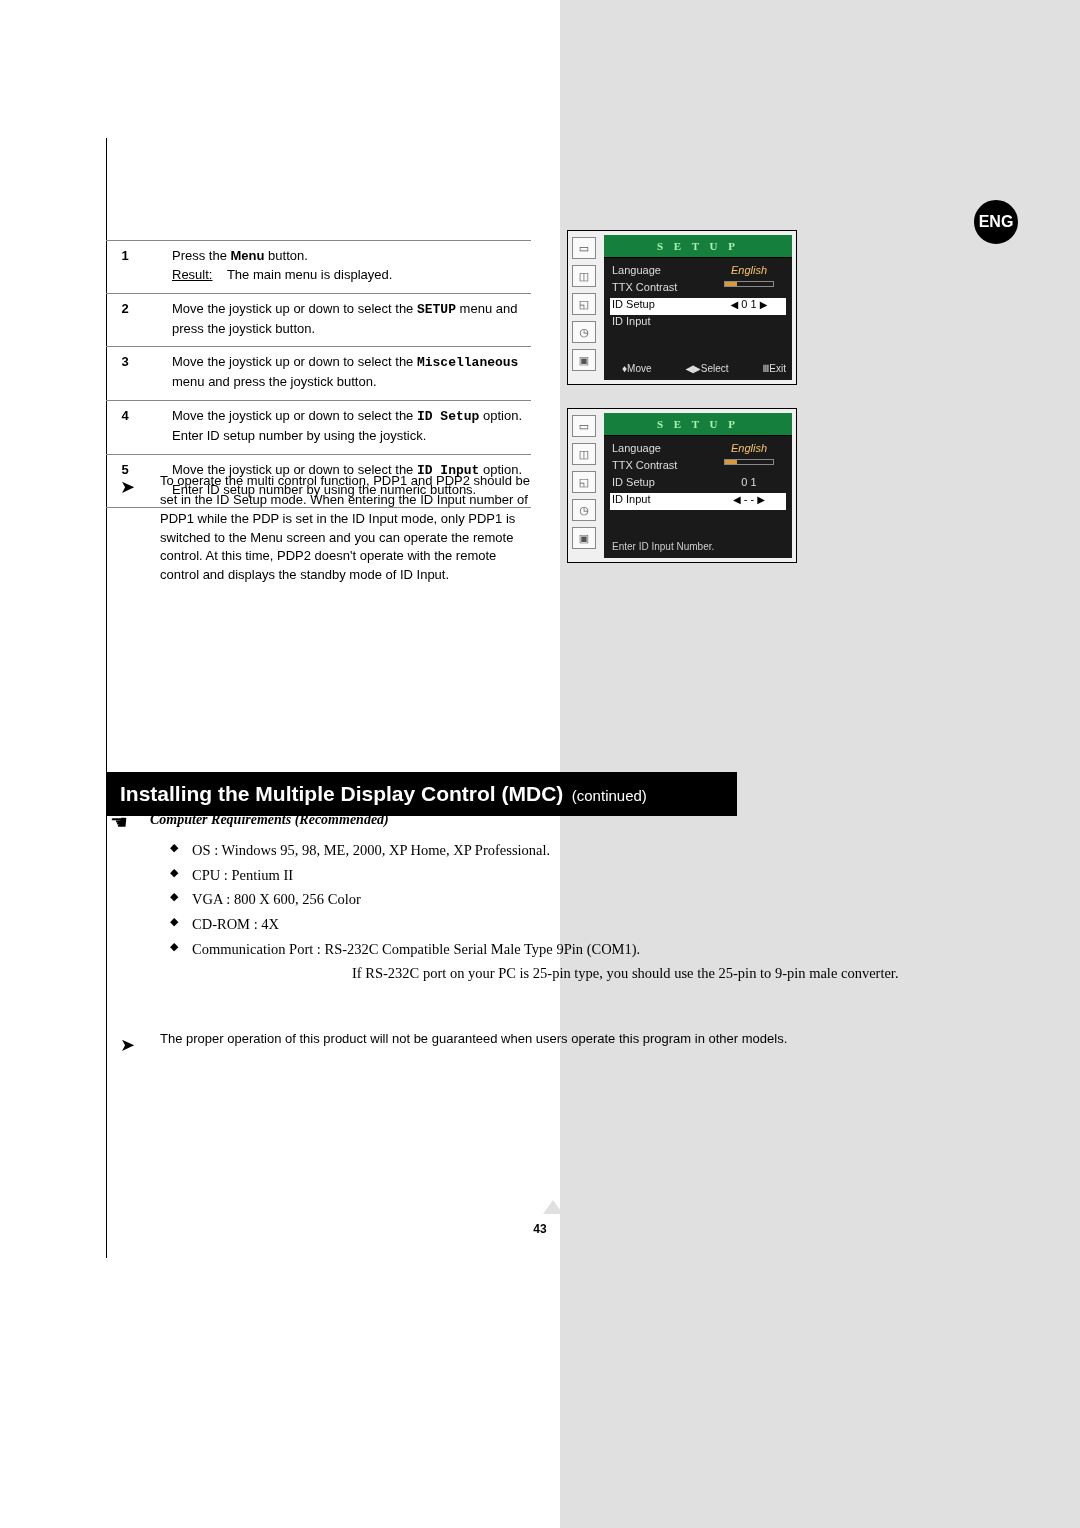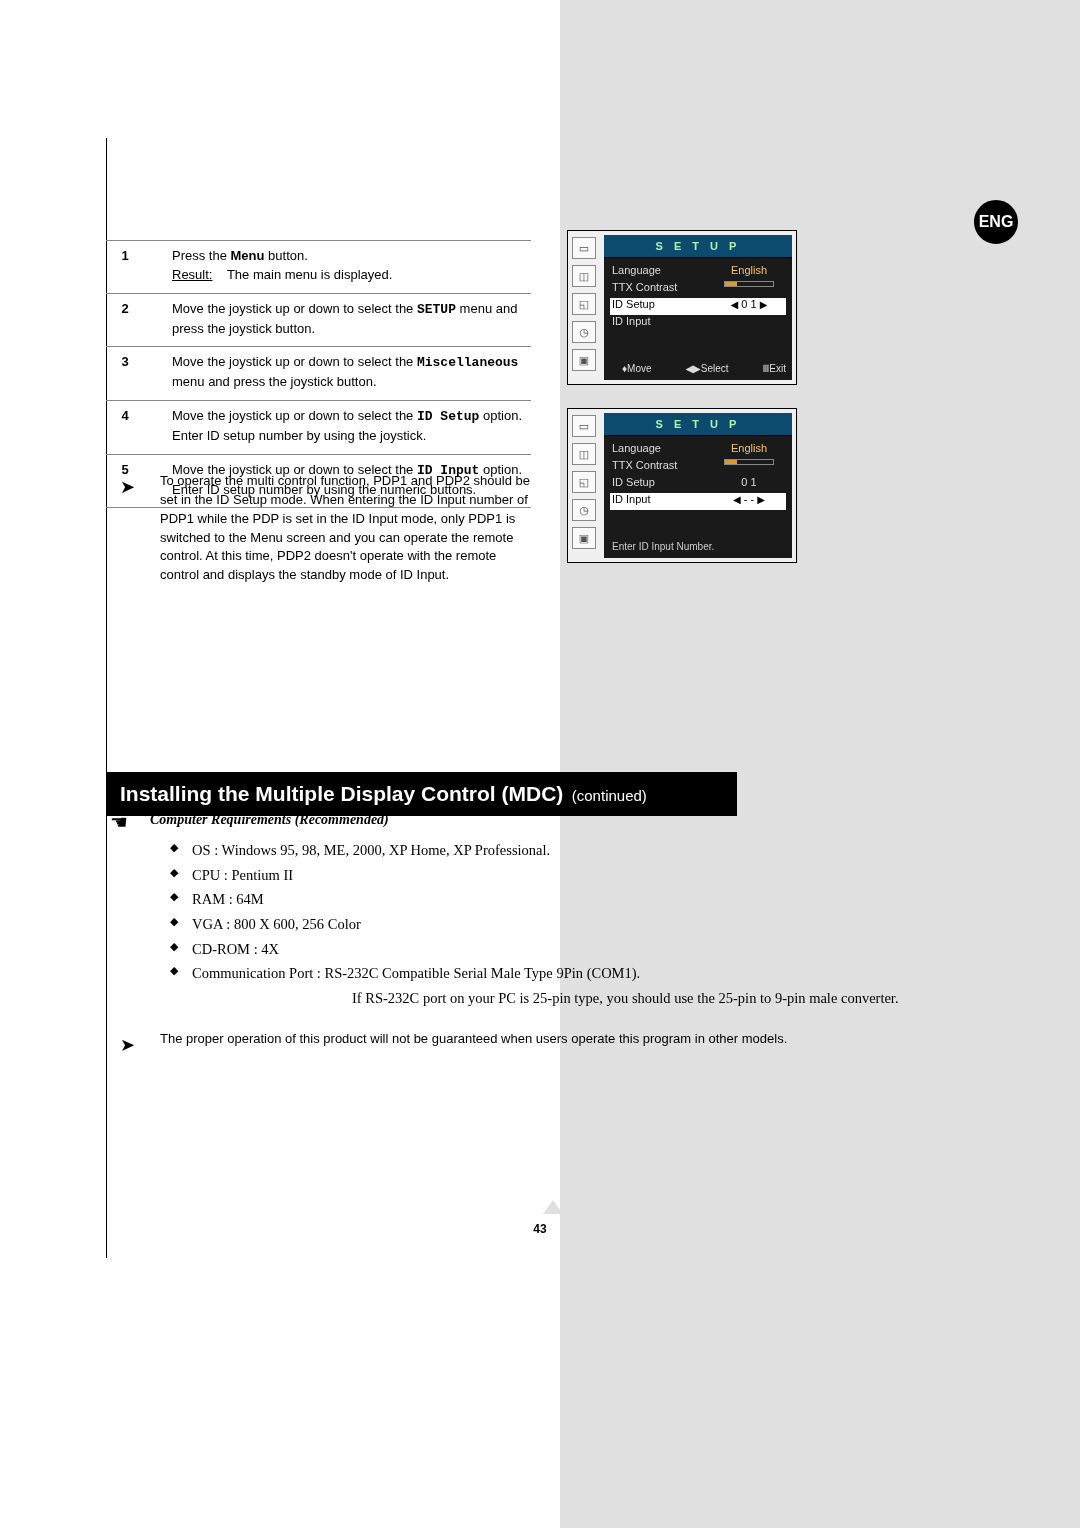--- a/index.html
+++ b/index.html
@@ -21,27 +21,27 @@
   .step-text .mono { font-family: "Courier New", monospace; font-weight: 700; }
   .note-block { position: absolute; left: 120px; width: 410px; display: flex; font-size: 13px; line-height: 1.45; }
   .note-block.n1 { top: 472px; }
   .note-icon { width: 40px; font-size: 18px; text-align: left; padding-top: 2px; }
   .note-textwrap { flex: 1; }
 
   .osd { position: absolute; left: 567px; width: 230px; height: 155px; border: 1px solid #000; background: #f0f0f0; }
   .osd.o1 { top: 230px; }
   .osd.o2 { top: 408px; }
   .osd-inner { position: absolute; top: 4px; left: 36px; right: 4px; bottom: 4px; background: #1a1a1a; color: #ddd; font-size: 11px; }
-  .osd-header { background: #0c4a6e; color: #aef0ae; text-align: center; font-weight: 700; letter-spacing: 4px; padding: 5px 0; border-bottom: 1px solid #000; }
+  .osd-header { background: #15803d; color: #aef0ae; text-align: center; font-weight: 700; letter-spacing: 4px; padding: 5px 0; border-bottom: 1px solid #000; font-family: Liberation Serif, serif; }
   .osd-body { padding: 6px 6px 4px 6px; }
   .osd-row { display: flex; align-items: flex-start; height: 17px; margin-bottom: 0px; padding: 0 2px; }
   .osd-row.hl { background: #fff; color: #000; }
   .osd-label { flex: 1; }
   .osd-val { width: 70px; text-align: center; }
-  .osd-val.english { color: #f7c36a; }
+  .osd-val.english { color: #f7c36a; font-style: italic; }
   .osd-bar { width: 50px; height: 6px; border: 1px solid #888; position: relative; margin-right: 10px; }
   .osd-bar-fill { position: absolute; top: 0; left: 0; height: 100%; width: 25%; background: #d89a3a; }
   .osd-footer { position: absolute; bottom: 6px; left: 18px; right: 6px; display: flex; justify-content: space-between; font-size: 10px; gap: 33px; }
   .osd-hint { position: absolute; bottom: 6px; left: 8px; font-size: 10px; color: #ccc; }
   .osd-icons { position: absolute; top: 6px; left: 4px; width: 28px; display: flex; flex-direction: column; gap: 6px; }
   .osd-ic { width: 24px; height: 22px; border: 1px solid #888; background: #fafafa; display: flex; align-items: center; justify-content: center; font-size: 11px; color: #555; }
   .arr { font-size: 10px; }
 
   .title-box.second { top: 748px; width: 631px; margin-top: 24px; }
   .hand-icon { position: absolute; top: 810px; left: 110px; font-size: 20px; }
@@ -179,21 +179,20 @@
   <div class="title-box second">
     <h1>Installing the Multiple Display Control (MDC)</h1>
     <span class="cont">(continued)</span>
   </div>
 
   <div class="hand-icon">☚</div>
   <div class="req-head">Computer Requirements (Recommended)</div>
   <ul class="req-list">
     <li>OS : Windows 95, 98, ME, 2000, XP Home, XP Professional.</li>
     <li>CPU : Pentium II</li>
-    <li>RAM : 64M</li>
     <li>VGA : 800 X 600, 256 Color</li>
     <li>CD-ROM : 4X</li>
     <li>
       <span>Communication Port : RS-232C Compatible Serial Male Type 9Pin (COM1).</span>
       <div class="req-sub" style="padding-left:160px;">If RS-232C port on your PC is 25-pin type, you should use the 25-pin to 9-pin male converter.</div>
     </li>
   </ul>
 
   <div class="note-block n2">
     <div class="note-icon">➤</div>

